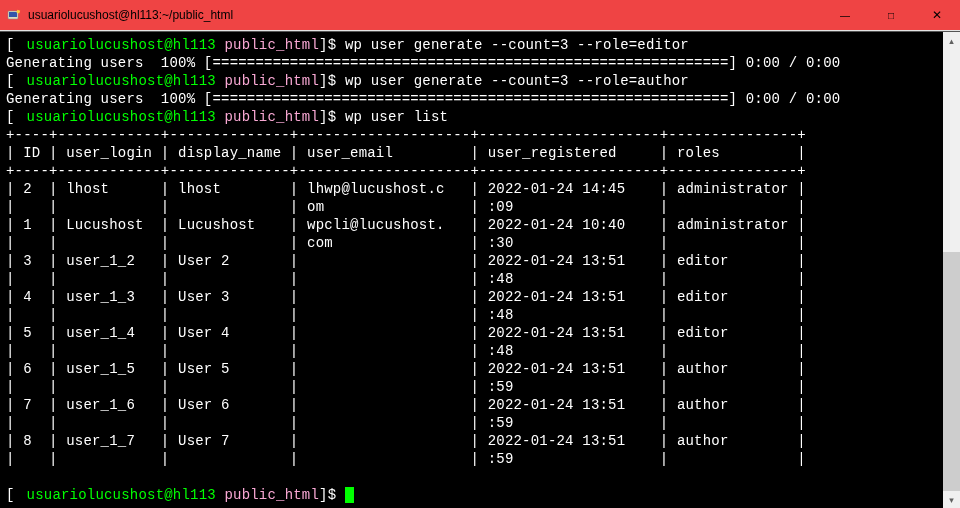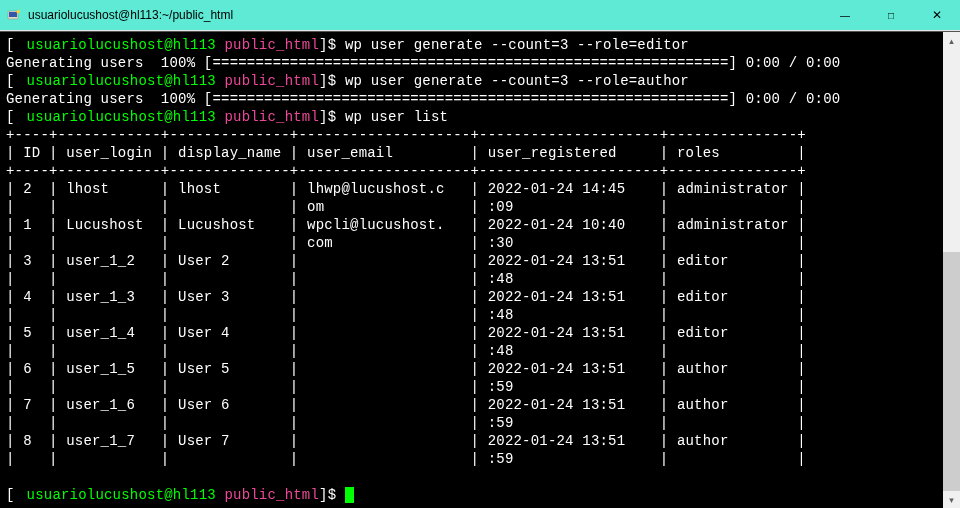--- a/index.html
+++ b/index.html
@@ -7,21 +7,21 @@
     font-family: "Segoe UI", Tahoma, sans-serif;
     background: #fff;
     width: 960px;
     height: 508px;
     overflow: hidden;
     display: flex;
     flex-direction: column;
   }
   .titlebar {
     height: 38px;
-    background: #5eead4;
+    background: #ef4444;
     border-bottom: 1px solid #e5e5e5;
     display: flex;
     align-items: center;
     padding-left: 6px;
     font-size: 12px;
     color: #000;
   }
   .titlebar .icon-putty {
     width: 16px; height: 16px;
     margin-right: 6px;
@@ -53,21 +53,21 @@
     color: #fff;
     font-family: "Consolas", "Courier New", monospace;
     font-size: 14px;
     line-height: 18px;
     padding: 4px 6px;
     white-space: pre;
     letter-spacing: 0.2px;
     overflow: hidden;
   }
   .g { color: #00ff00; margin-left: 12px; }
-  .y { color: #ec4899; }
+  .y { color: #f9a8d4; }
   .cursor {
     display: inline-block;
     width: 9px;
     height: 16px;
     background: #00ff00;
     vertical-align: text-bottom;
   }
   .scrollbar {
     width: 17px;
     background: #f0f0f0;

